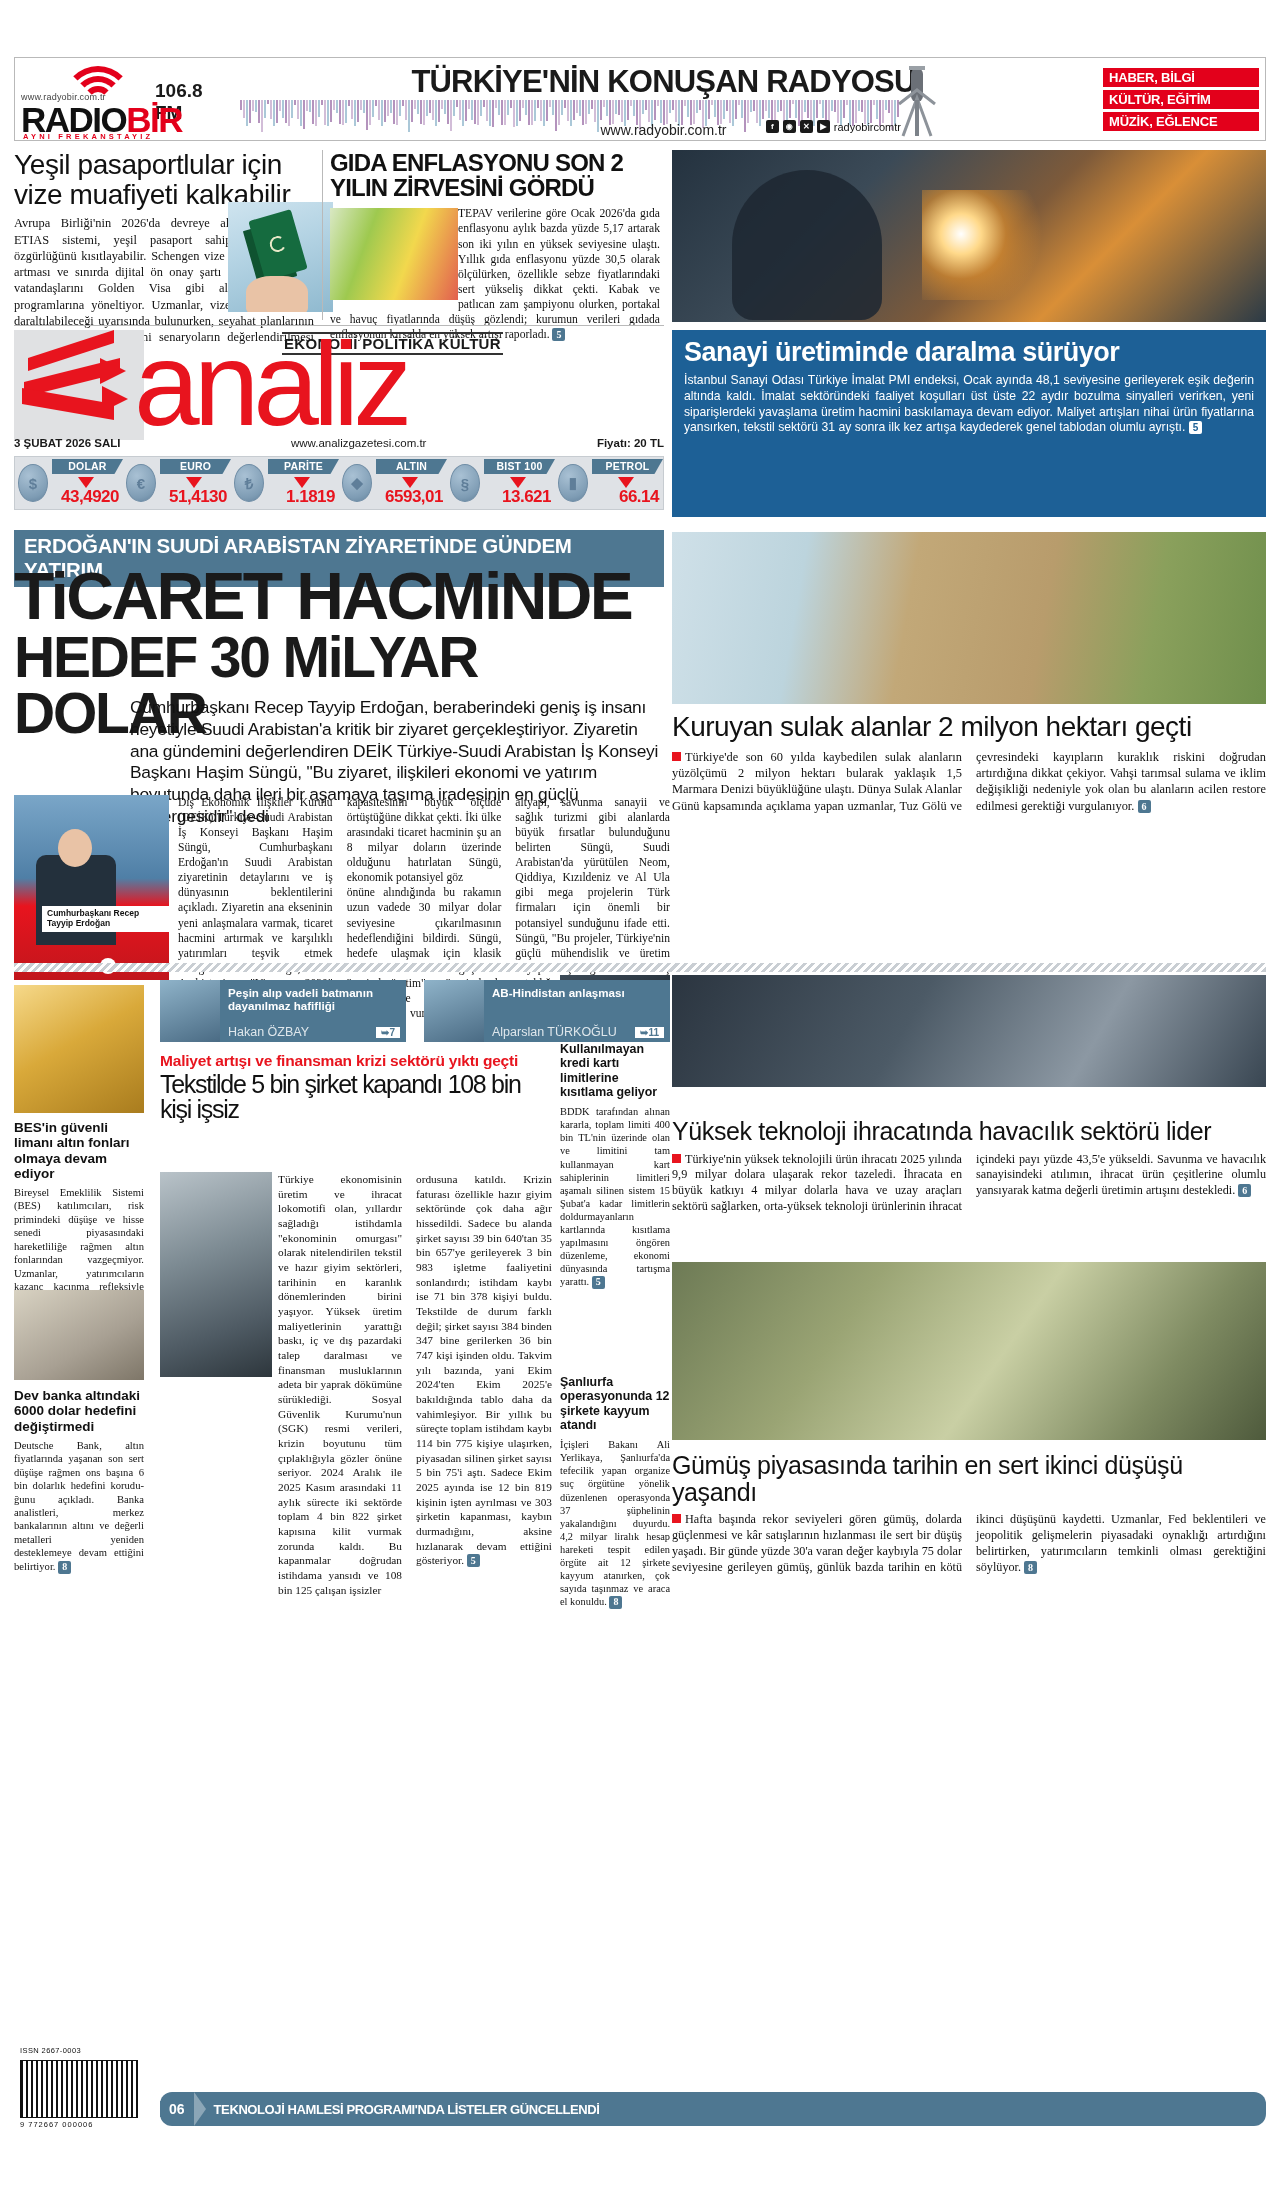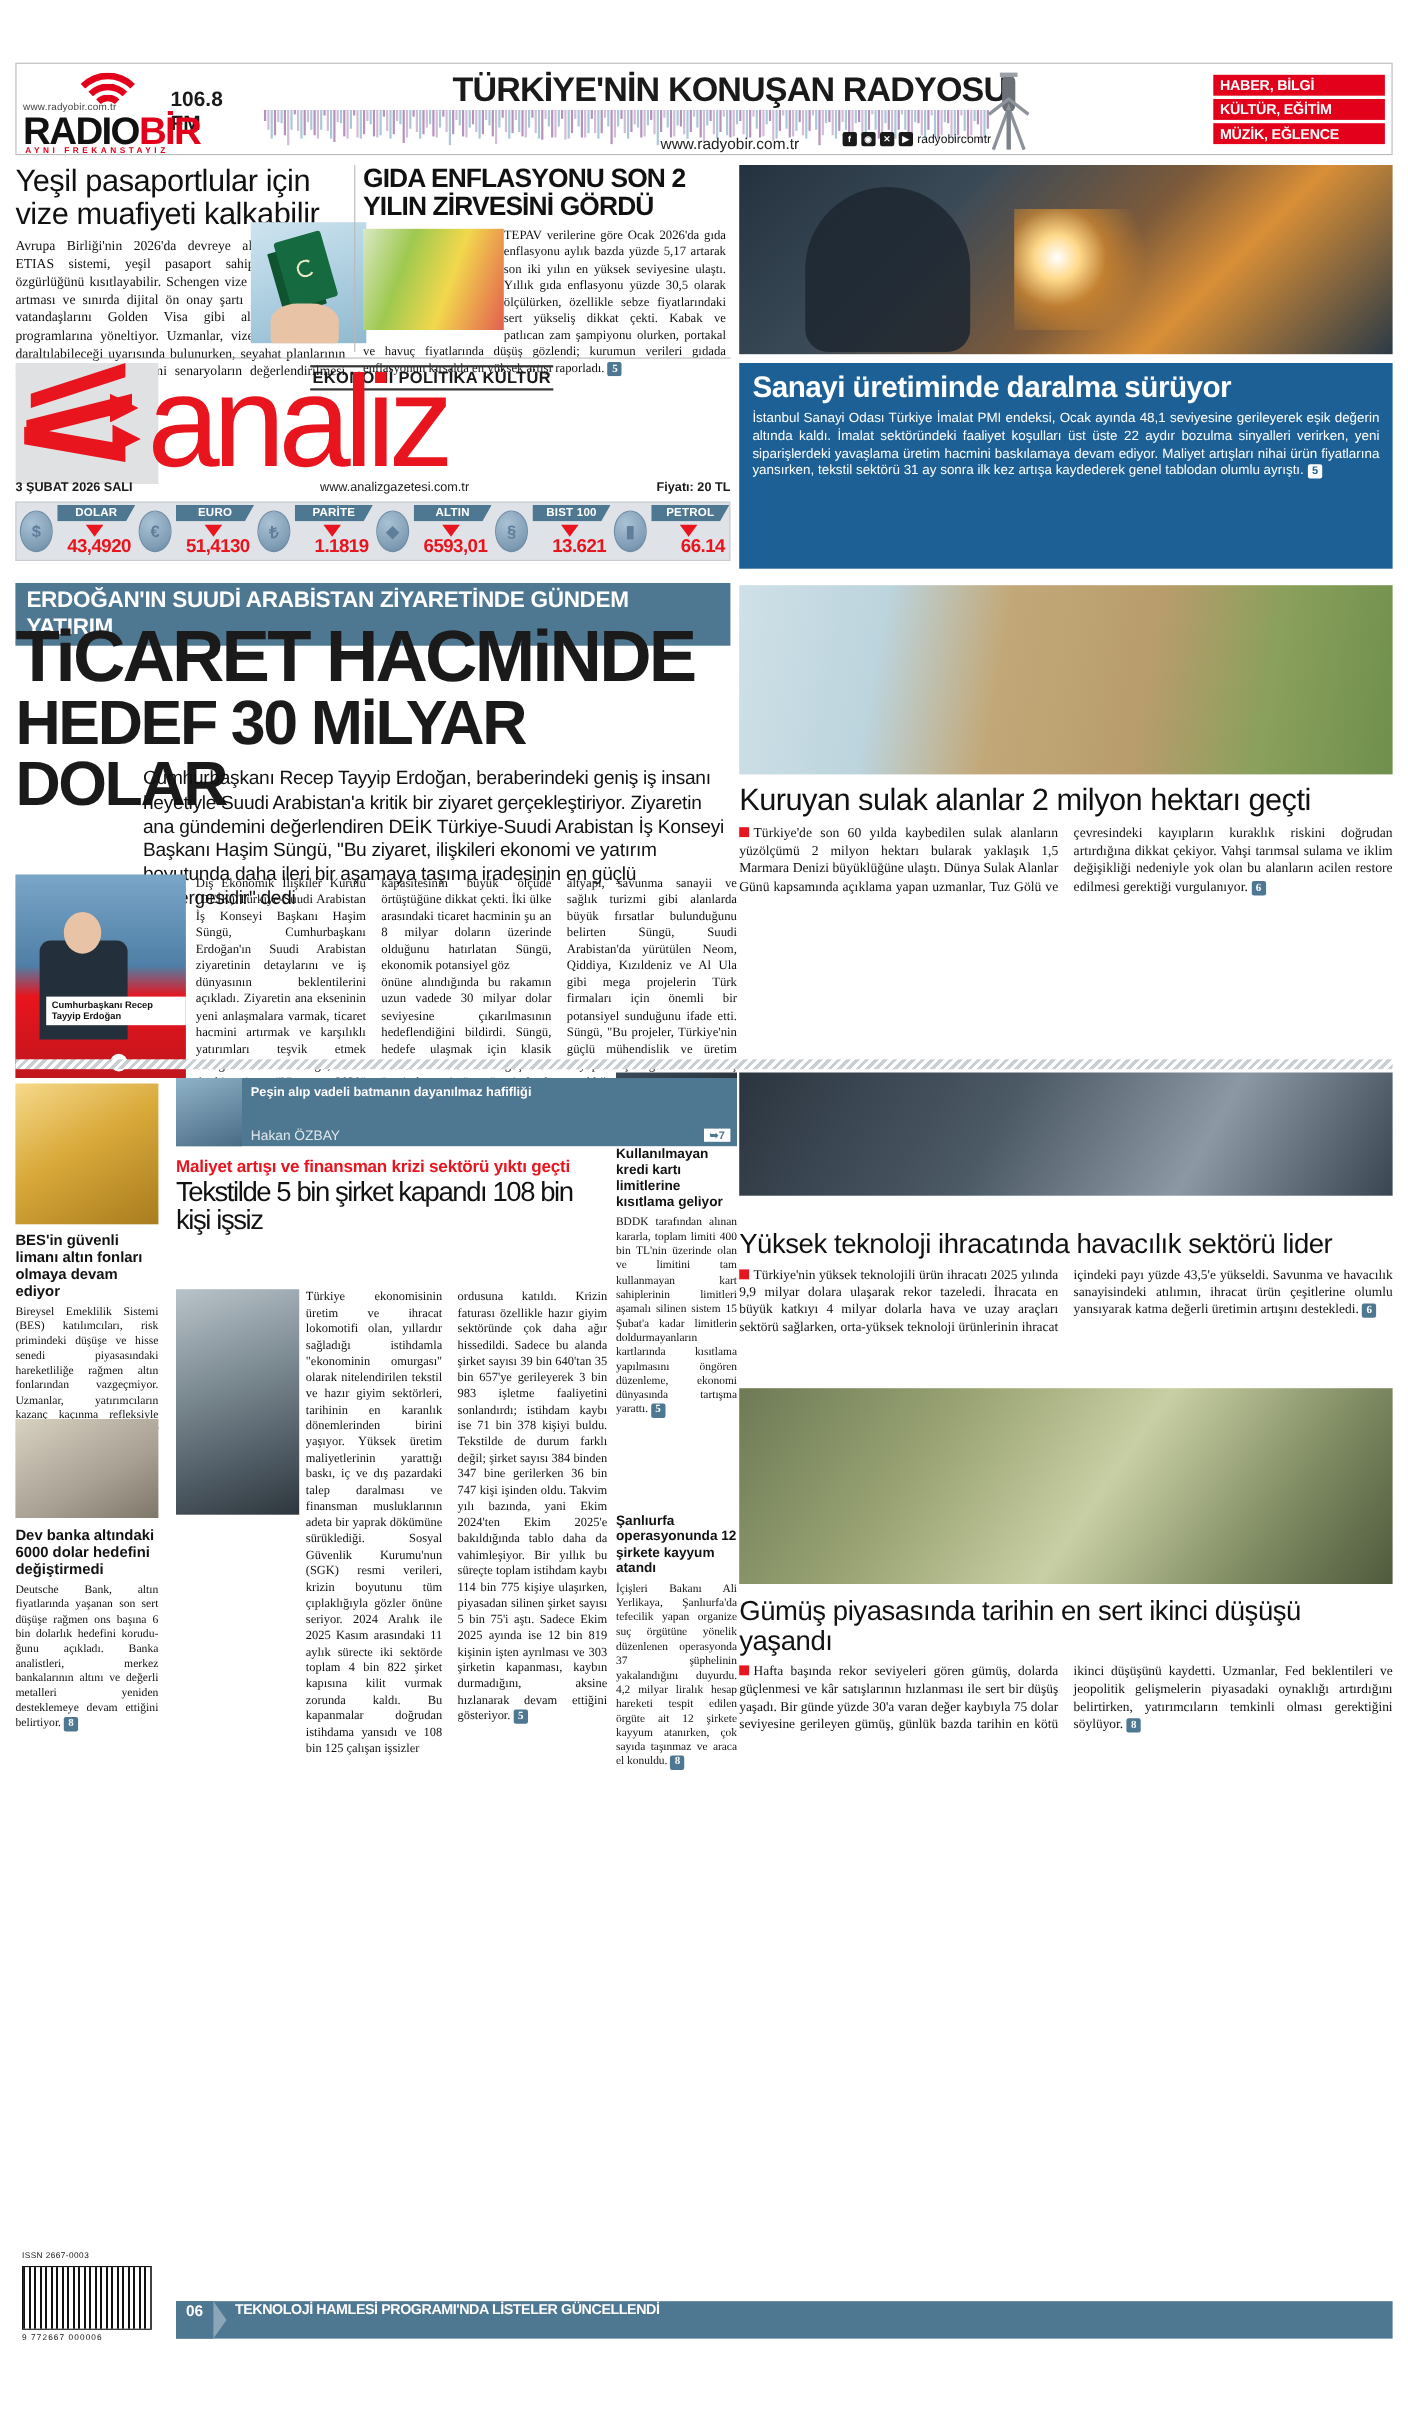--- a/index.html
+++ b/index.html
@@ -193,21 +193,21 @@
 
   
   .rb-photo { position:absolute; background:#888; }
   .rb { position:absolute; left:672px; width:594px; }
   .rb h3 { font-size:25px; font-weight:400; line-height:1.06; color:#111; letter-spacing:-.4px; }
   .rb p { margin-top:7px; font-size:12.2px; line-height:1.3; text-align:justify; color:#111;
     font-family:"Liberation Serif", serif; column-count:2; column-gap:14px;}
 
   
   .foot { position:absolute; left:160px; top:2092px; width:1106px; height:34px; display:flex; gap:10px; }
-  .foot .fitem { flex:1; background:#4e7791; display:flex; position:relative; }
+  .foot .fitem { flex:1; background:#4e7791; display:flex; align-items:center; position:relative;border-radius:12px; }
   .foot .fno { background:#4e7791; color:#fff; font-weight:800; font-size:14px; padding:0 9px; }
   .foot .fchev { width:0;height:0;border-top:17px solid transparent;border-bottom:17px solid transparent;
      border-left:12px solid #fff; opacity:.35;}
   .foot .ftxt { flex:1; color:#fff; font-size:13px; font-weight:800; letter-spacing:-.4px; padding-left:8px; }
 
   .hr-thin { position:absolute; background:#b9b9b9; height:1px; }
 </style>
 </head>
 <body>
 
@@ -604,20 +604,28 @@
   <div class="nc-photo-top"></div>
   <div class="colstrip" id="colstrip">
       <div class="colbox">
         <div class="ph"></div>
         <div class="txt">
           <div class="tt">Peşin alıp vadeli batmanın dayanılmaz hafifliği</div>
         </div>
         <div class="nm">Hakan ÖZBAY</div>
         <div class="pgn">➥7</div>
       </div>
+      <div class="colbox">
+        <div class="ph"></div>
+        <div class="txt">
+          <div class="tt">AB-Hindistan anlaşması</div>
+        </div>
+        <div class="nm">Alparslan TÜRKOĞLU</div>
+        <div class="pgn">➥11</div>
+      </div>
     </div>
 
   <div class="side-gold"></div>
   <div class="side-a">
     <h4>BES'in güvenli limanı altın fonları olmaya devam ediyor</h4>
     <p><span>Bireysel Emeklilik Sistemi (BES) katılımcıları, risk primindeki düşüşe ve hisse senedi piyasasındaki hareketliliğe rağmen altın fonlarından vazgeçmiyor. Uzmanlar, yatırımcıların kazanç kaçınma refleksiyle hareket ettiğini ve altını bir sigorta olarak gördüğünü belirtiyor.</span>
       <span class="pgr">7</span></p>
   </div>
   <div class="side-bank"></div>
   <div class="side-b">

